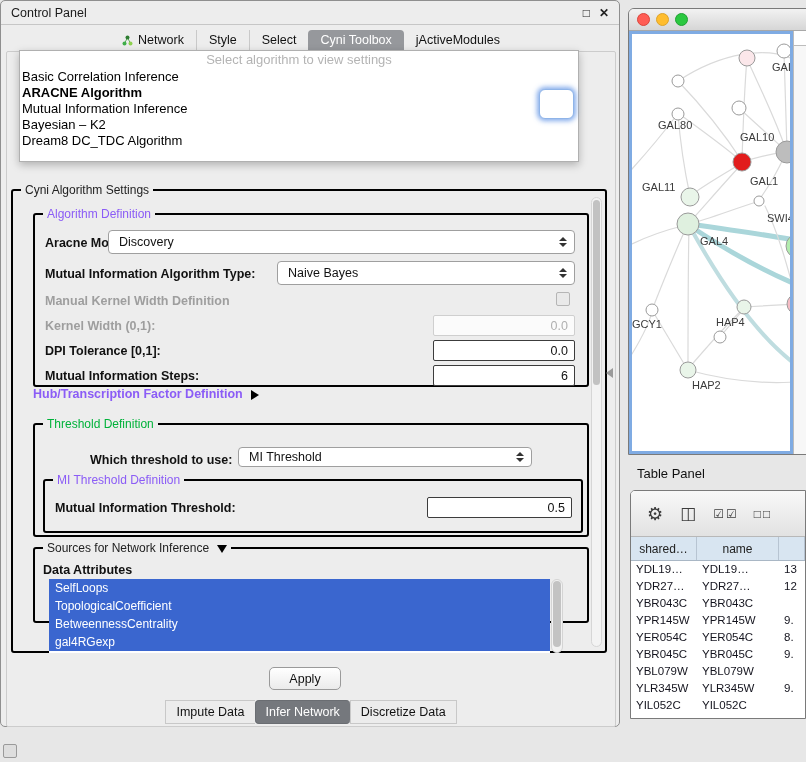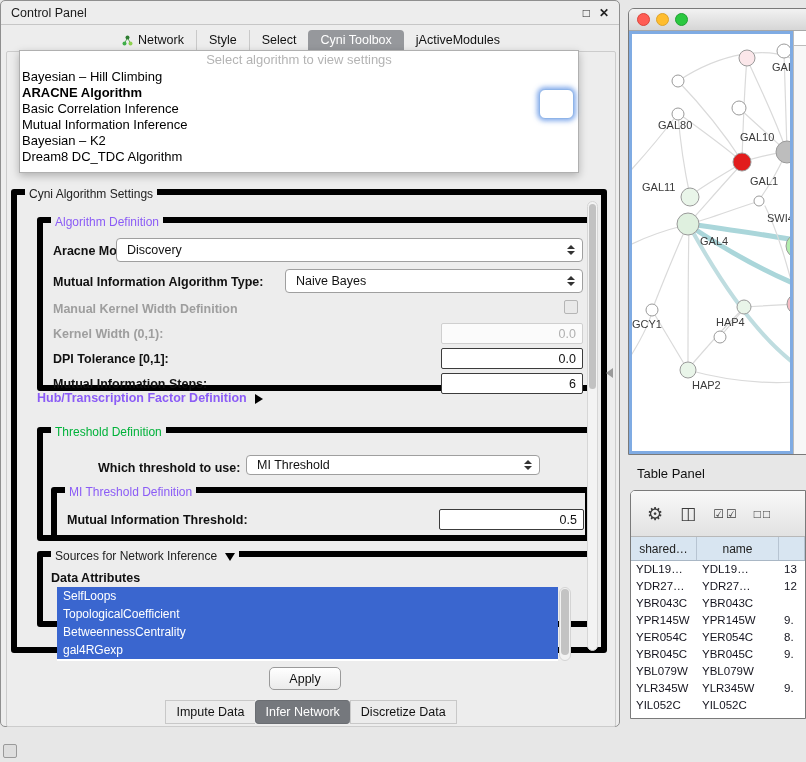--- a/index.html
+++ b/index.html
@@ -17,21 +17,21 @@
   .content-inset { position:absolute; left:5px; top:50px; width:610px; height:676px; border:1px solid #cccccc; border-radius:2px; background:#ededed; }
 
   .cp-tabs { position:absolute; left:0; top:28px; width:620px; height:22px; display:flex; justify-content:center; align-items:flex-end; }
   .tab { padding:3px 12px 4px 12px; font-size:12.5px; color:#111; border-left:1px solid #c9c9c9; display:flex; align-items:center; gap:5px; background:transparent; }
   .tab:first-child { border-left:none; }
   .tab.active { background:#96989c; color:#fff; border-radius:4px 4px 0 0; border-left:none; }
   .tab.active + .tab { border-left:none; }
   .tabicon svg { display:block; }
 
   
-  .gb { position:absolute; border:6px solid #000000; border-radius:3px; background:#ededed; }
+  .gb { position:absolute; border:2px solid #000000; border-radius:3px; background:#ededed; }
   .gb-title { position:absolute; top:-8px; left:8px; background:#ededed; padding:0 4px; font-size:12px; color:#222; white-space:nowrap; }
   .gb-title.blue { color:#8b5cf6; }
   .gb-title.green { color:#00b23a; }
 
   .settings-gb { left:10px; top:188px; width:596px; height:464px; }
   .algo-gb { left:20px; top:22px; width:556px; height:174px; }
   .thr-gb { left:20px; top:232px; width:556px; height:114px; }
   .mithr-gb { left:8px; top:54px; width:540px; height:54px; }
   .src-gb { left:20px; top:356px; width:556px; height:76px; }
 
@@ -62,21 +62,21 @@
   .settings-scroll .thumb { position:absolute; left:1px; top:2px; width:7px; height:185px; background:#c2c2c2; border-radius:5px; }
 
   .apply-btn { position:absolute; left:268px; top:666px; width:72px; height:23px; border:1px solid #9a9a9a; border-radius:5px; background:linear-gradient(#ffffff,#ebebeb); font-size:12.5px; display:flex; align-items:center; justify-content:center; color:#111; }
 
   .bottom-tabs { position:absolute; left:0; top:699px; width:620px; display:flex; justify-content:center; }
   .btab { padding:4px 10px; font-size:12.5px; color:#111; background:#ececec; border:1px solid #c8c8c8; border-right:none; }
   .btab:last-child { border-right:1px solid #c8c8c8; }
   .btab.active { background:#75787d; color:#fff; border-color:#6a6d72; border-radius:4px; }
 
   
-  .algo-popup { position:absolute; left:18px; top:49px; width:560px; background:#fff; border:1px solid #b0b0b0; box-shadow:0 3px 8px rgba(0,0,0,.25); z-index:50; padding-bottom:7px; }
+  .algo-popup { position:absolute; left:18px; top:49px; width:560px; background:#fff; border:1px solid #b0b0b0; box-shadow:0 3px 8px rgba(0,0,0,.25); z-index:50; padding-bottom:12px; }
   .popup-placeholder { text-align:center; color:#b4b4b4; font-size:13px; height:18px; line-height:18px; }
   .popup-item { font-size:13px; height:16px; line-height:16px; padding-left:2px; color:#000; white-space:nowrap; }
   .popup-item.selected { font-weight:bold; }
   .ghost-focus { position:absolute; left:538px; top:88px; width:35px; height:30px; border-radius:6px; background:#fff; border:1px solid #8fb4e8; box-shadow:0 0 5px 2px rgba(100,150,230,.8); z-index:60; }
 
   
   .net-window { position:absolute; left:628px; top:8px; width:179px; height:447px; border:1px solid #7a7a7a; border-radius:6px 0 0 0; background:#e8e8e8; overflow:hidden; }
   .net-titlebar { height:22px; background:linear-gradient(#f2f2f2,#d6d6d6); border-bottom:1px solid #a8a8a8; display:flex; align-items:center; padding-left:8px; gap:6px; }
   .light { width:13px; height:13px; border-radius:50%; }
   .net-content { position:absolute; left:0; top:22px; right:13px; bottom:0; border:3px solid #7fabe3; background:#fff; overflow:hidden; }
@@ -226,23 +226,22 @@
     <div class="apply-btn">Apply</div>
     <div class="bottom-tabs">
         <div class="btab">Impute Data</div>
         <div class="btab active">Infer Network</div>
         <div class="btab">Discretize Data</div>
       </div>
 
     <div class="algo-popup">
       <div class="popup-placeholder">Select algorithm to view settings</div>
       <div id="popup-options">
-          <div class="popup-item">Bayesian – Hill Climbing</div>
+          <div class="popup-item">Basic Correlation Inference</div>
           <div class="popup-item selected">ARACNE Algorithm</div>
-          <div class="popup-item">Basic Correlation Inference</div>
           <div class="popup-item">Mutual Information Inference</div>
           <div class="popup-item">Bayesian – K2</div>
           <div class="popup-item">Dream8 DC_TDC Algorithm</div>
         </div>
     </div>
     <div class="ghost-focus"></div>
   </div>
 
   <div class="net-window">
     <div class="net-titlebar">

